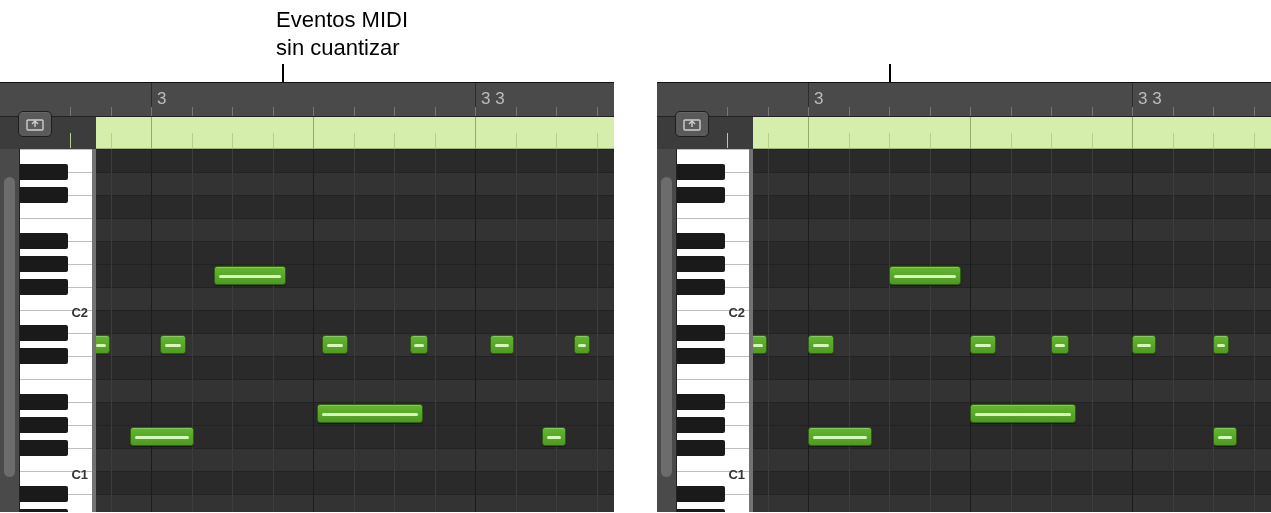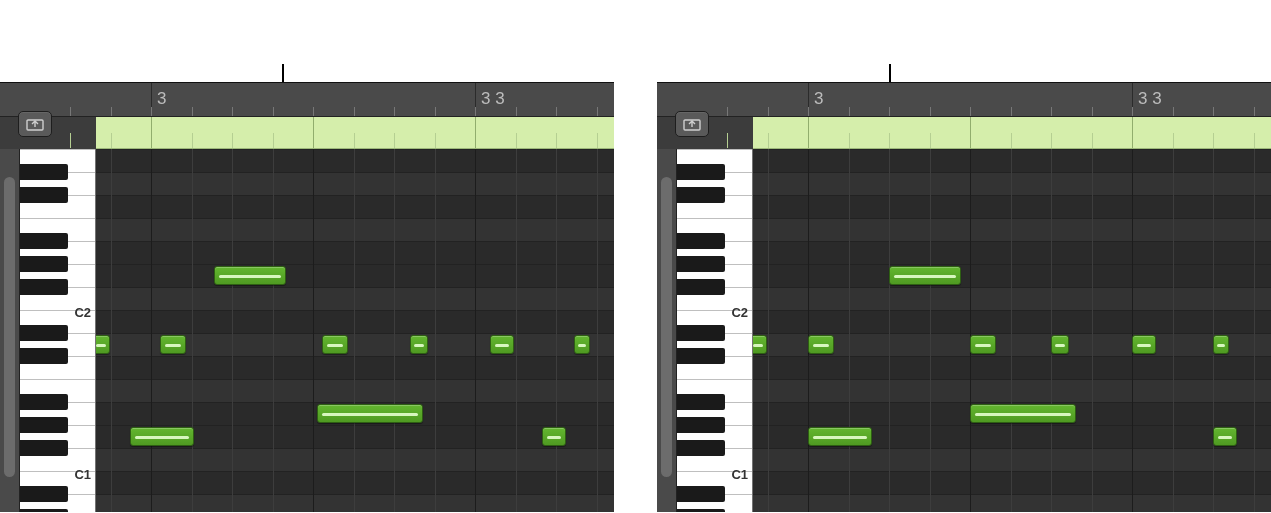--- a/index.html
+++ b/index.html
@@ -94,21 +94,21 @@
   }
   .gutter-scroll .thumb {
     position: absolute; left: 4px; right: 4px; top: 28px; height: 300px;
     background: #6c6c6c; border-radius: 6px;
   }
 
   .piano {
     position: absolute;
     left: 20px; top: 66px; width: 76px; bottom: 0;
     background: #f2f2f2;
-    border-right: 1px solid #737373;
+    border-right: 4px solid #737373;
     z-index: 4;
   }
   .white-key {
     position: absolute; left: 0; right: 0; height: 23px;
     border-top: 1px solid #bfbfbf;
     background: #ffffff;
     font-size: 13px; color: #333; font-weight: 600;
     display: flex; align-items: center; justify-content: flex-end; padding-right: 4px;
   }
   .black-key {
@@ -157,20 +157,22 @@
     border-radius: 2px;
     opacity: 0.9;
   }
   .note.tiny::after { left: 3px; right: 3px; }
 </style>
 </head>
 <body>
 
 <div class="stage">
 
+  <div class="callout" style="left:276px; top:6px;"><span>Eventos MIDI</span>
+<span>sin cuantizar</span></div>
   <div class="callout-line" style="left:282px; top:64px; height:215px;"></div>
 
   <div class="callout-line" style="left:889px; top:64px; height:215px;"></div>
 
   <div class="panel left">
     <div class="ruler">
       <div class="btn">
         <svg width="18" height="14" viewBox="0 0 18 14">
           <rect x="1" y="3" width="16" height="10" rx="1" fill="none" stroke="#cfcfcf" stroke-width="1.4"></rect>
           <path d="M9 10 L9 5 M6 7 L9 4 L12 7" fill="none" stroke="#cfcfcf" stroke-width="1.4"></path>

